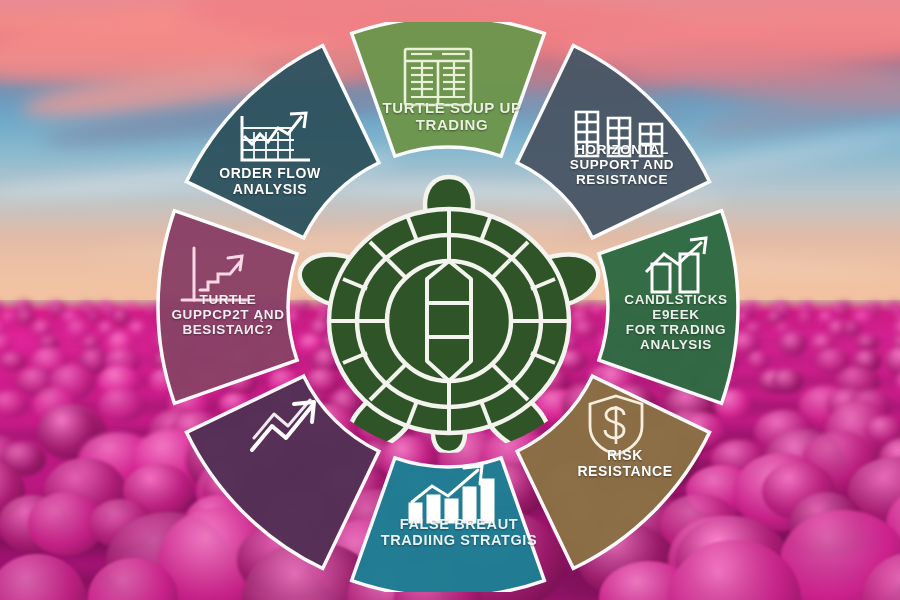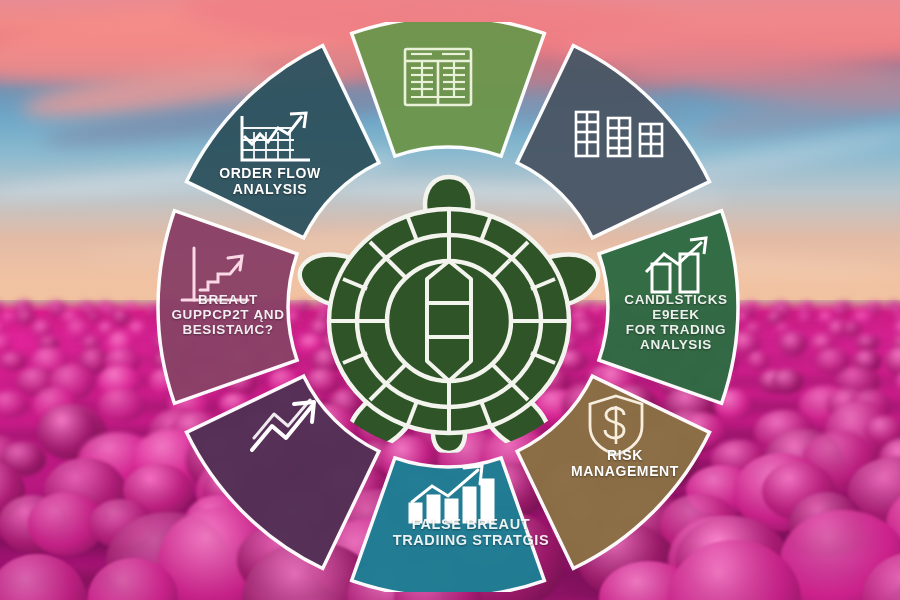--- a/index.html
+++ b/index.html
@@ -93,21 +93,21 @@
   .lbl.garble{filter:blur(.25px);opacity:.9;}
 
   .ico{position:absolute;pointer-events:none;}
   .ico svg{display:block;}
 
   
   .l-turtle{left:352px;top:100px;width:200px;font-size:15px;color:#eaf2dd;}
   .l-horiz {left:552px;top:142px;width:140px;font-size:13.5px;}
   .l-candle{left:612px;top:292px;width:128px;font-size:13.5px;}
   .l-risk  {left:560px;top:448px;width:130px;font-size:14px;}
-  .l-false {left:376px;top:516px;width:190px;font-size:14.5px;}
+  .l-false {left:364px;top:516px;width:190px;font-size:14.5px;}
   .l-break {left:212px;top:450px;width:150px;font-size:14px;}
   .l-supp  {left:160px;top:292px;width:136px;font-size:13.5px;}
   .l-order {left:204px;top:166px;width:132px;font-size:14px;}
 </style>
 </head>
 <body>
 
 <div id="stage">
 
   <div class="bg">
@@ -606,34 +606,39 @@
         <path d="M18 22 V50"></path>
           <path d="M30 22 V50"></path>
           <path d="M42 22 V50"></path>
           <path d="M54 22 V50"></path>
       </g>
       <path d="M8 26 L16 34 L24 24 L32 32 L42 18 L52 24 L66 6" stroke-width="3"></path>
       <path d="M54 4 L70 3 L68 18" stroke-width="3"></path>
     </svg>
   </div>
 
-
+  <div class="lbl l-turtle">TURTLE SOUP UP
+TRADING</div>
+
+  <div class="lbl l-horiz">HORIZONTAL
+SUPPORT AND
+RESISTANCE</div>
 
   <div class="lbl l-candle garble">CANDLSTICKS
 E9EEK
 FOR TRADING
 ANALYSIS</div>
 
   <div class="lbl l-risk">RISK
-MANAGEMENT</div>
+RESISTANCE</div>
 
   <div class="lbl l-false garble">FALSE BREAUT
 TRADIING STRATGIS</div>
 
 
-  <div class="lbl l-supp garble">BREAUT
+  <div class="lbl l-supp garble">TURTLE
 GUPPCP2T ĄND
 BESISTAИC?</div>
 
   <div class="lbl l-order">ORDER FLOW
 ANALYSIS</div>
 
 </div>
 
 </body></html>

